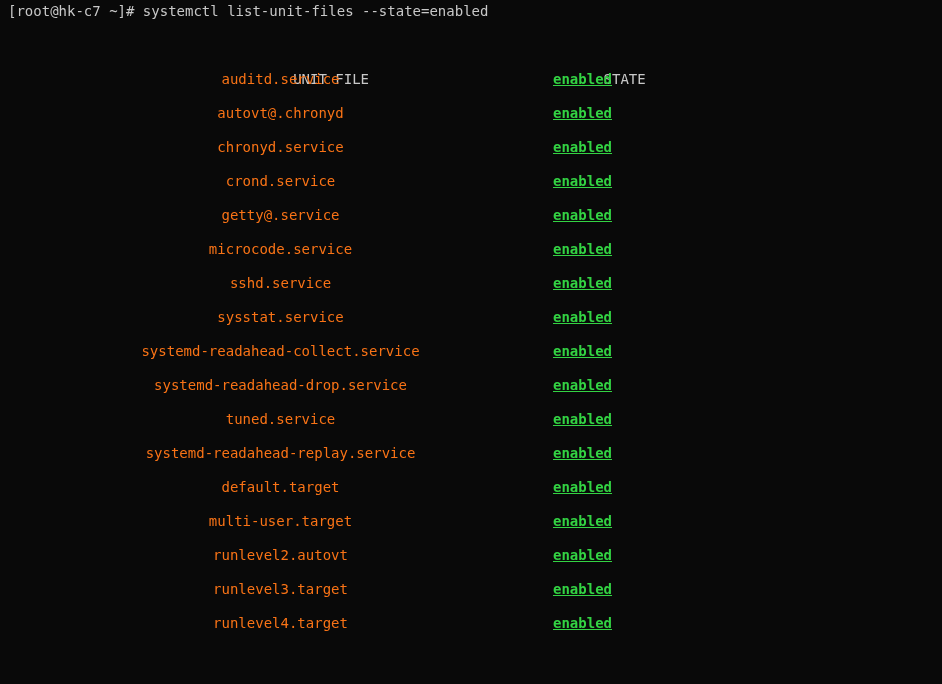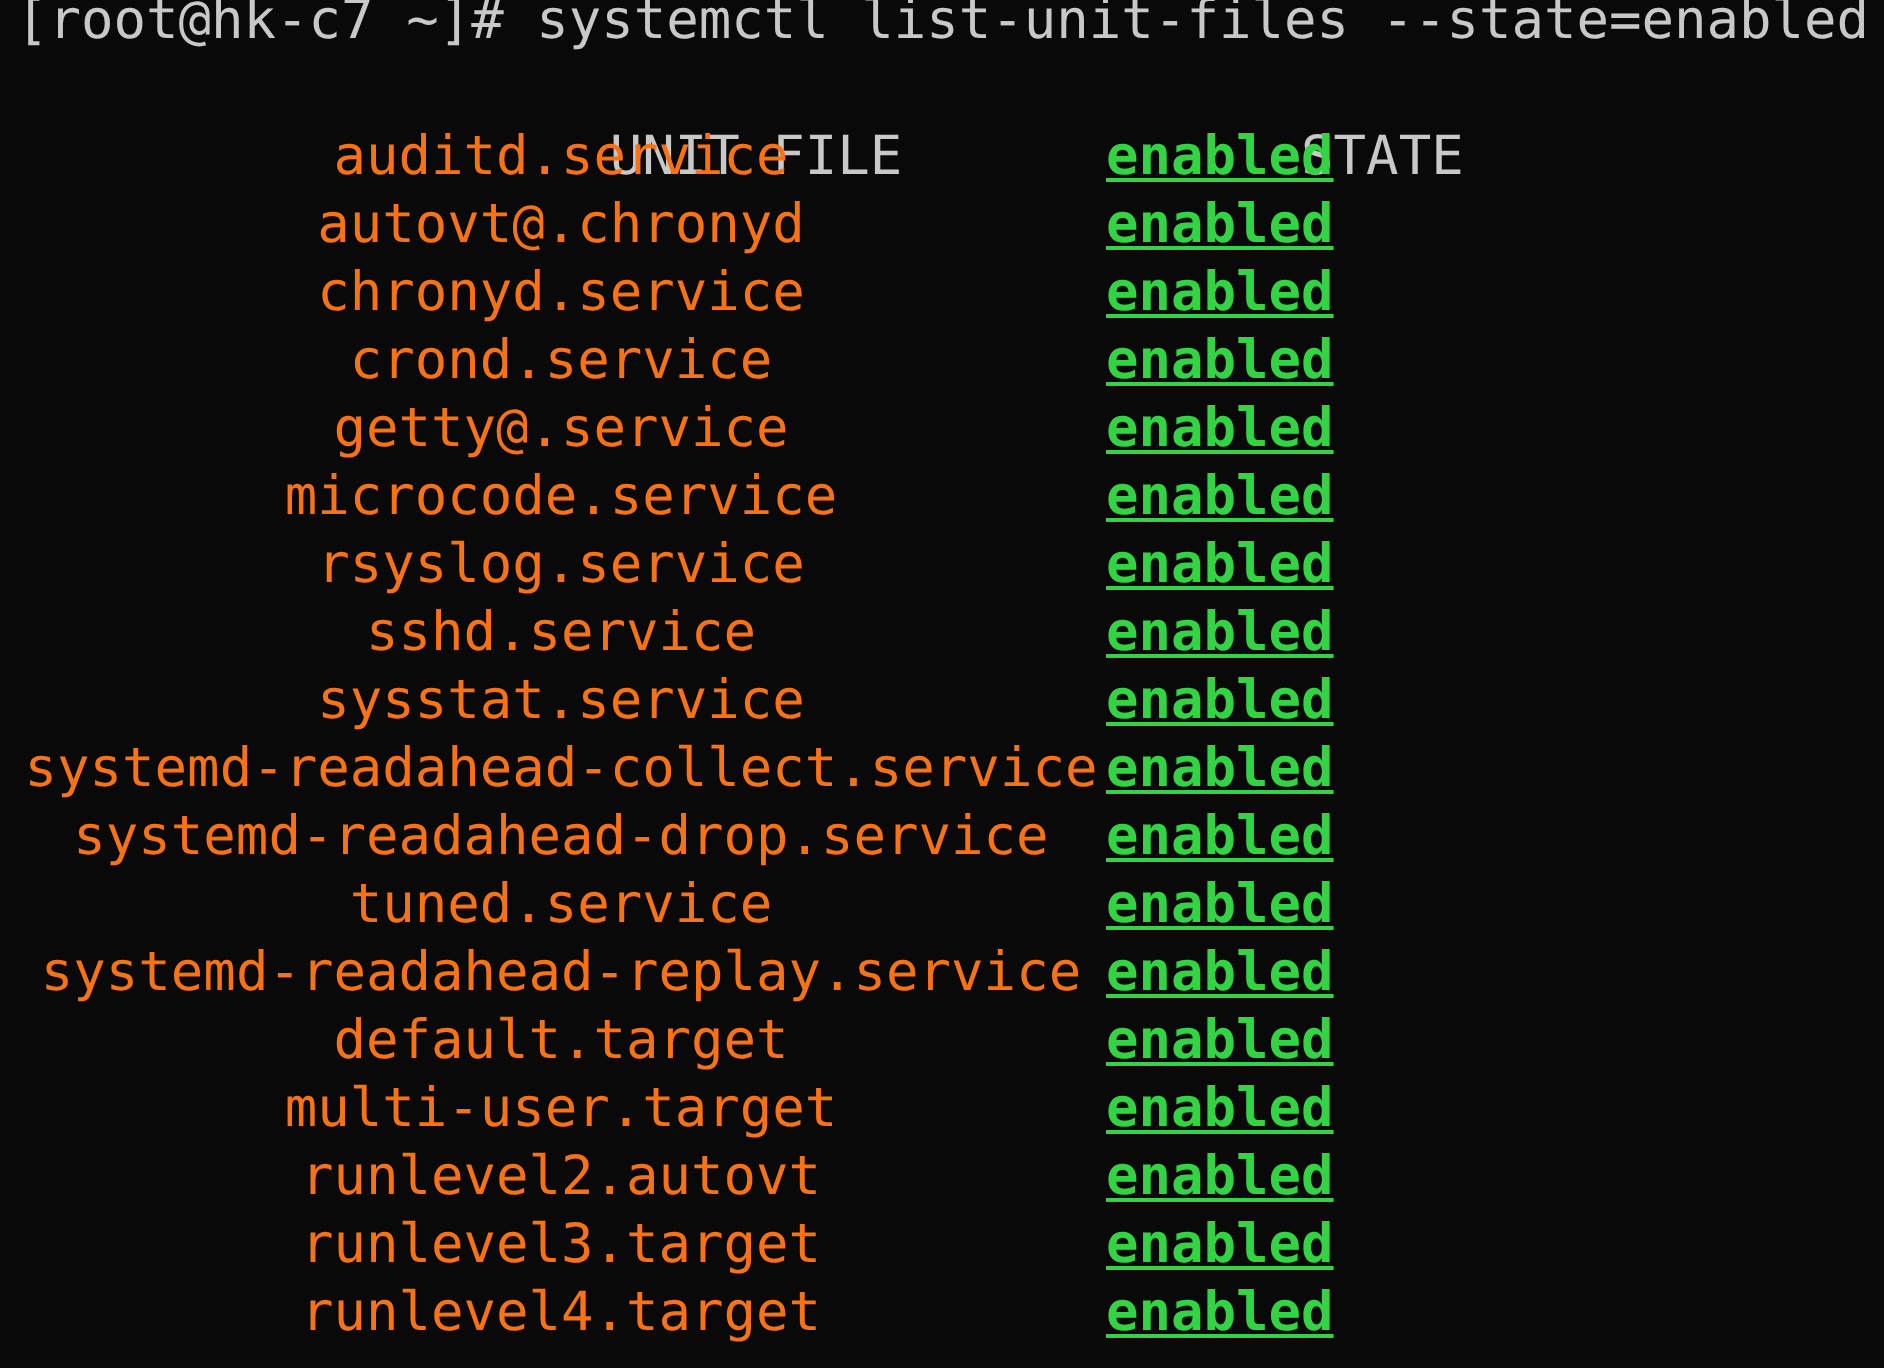--- a/index.html
+++ b/index.html
@@ -12,21 +12,21 @@
     width: 942px;
     height: 684px;
     overflow: hidden;
   }
   #terminal {
     position: relative;
     width: 942px;
     height: 684px;
     background: #090909;
     font-family: "DejaVu Sans Mono", "Liberation Mono", monospace;
-    font-size: 27px;
+    font-size: 14px;
     line-height: 34px;
     color: #c8c8c8;
     overflow: hidden;
     -webkit-font-smoothing: antialiased;
   }
   .screen {
     position: absolute;
     left: 8px;
     top: -6px;
     width: 934px;
@@ -77,21 +77,20 @@
       <span class="col-head">UNIT FILE</span><span>STATE</span>
     </div>
 
     <div id="rows-container">
         <div class="row"><span class="unit-name">auditd.service</span><span class="state-enabled">enabled</span></div>
         <div class="row"><span class="unit-name">autovt@.chronyd</span><span class="state-enabled">enabled</span></div>
         <div class="row"><span class="unit-name">chronyd.service</span><span class="state-enabled">enabled</span></div>
         <div class="row"><span class="unit-name">crond.service</span><span class="state-enabled">enabled</span></div>
         <div class="row"><span class="unit-name">getty@.service</span><span class="state-enabled">enabled</span></div>
         <div class="row"><span class="unit-name">microcode.service</span><span class="state-enabled">enabled</span></div>
-        <div class="row"><span class="unit-name">rsyslog.service</span><span class="state-enabled">enabled</span></div>
         <div class="row"><span class="unit-name">sshd.service</span><span class="state-enabled">enabled</span></div>
         <div class="row"><span class="unit-name">sysstat.service</span><span class="state-enabled">enabled</span></div>
         <div class="row"><span class="unit-name">systemd-readahead-collect.service</span><span class="state-enabled">enabled</span></div>
         <div class="row"><span class="unit-name">systemd-readahead-drop.service</span><span class="state-enabled">enabled</span></div>
         <div class="row"><span class="unit-name">tuned.service</span><span class="state-enabled">enabled</span></div>
         <div class="row"><span class="unit-name">systemd-readahead-replay.service</span><span class="state-enabled">enabled</span></div>
         <div class="row"><span class="unit-name">default.target</span><span class="state-enabled">enabled</span></div>
         <div class="row"><span class="unit-name">multi-user.target</span><span class="state-enabled">enabled</span></div>
         <div class="row"><span class="unit-name">runlevel2.autovt</span><span class="state-enabled">enabled</span></div>
         <div class="row"><span class="unit-name">runlevel3.target</span><span class="state-enabled">enabled</span></div>

